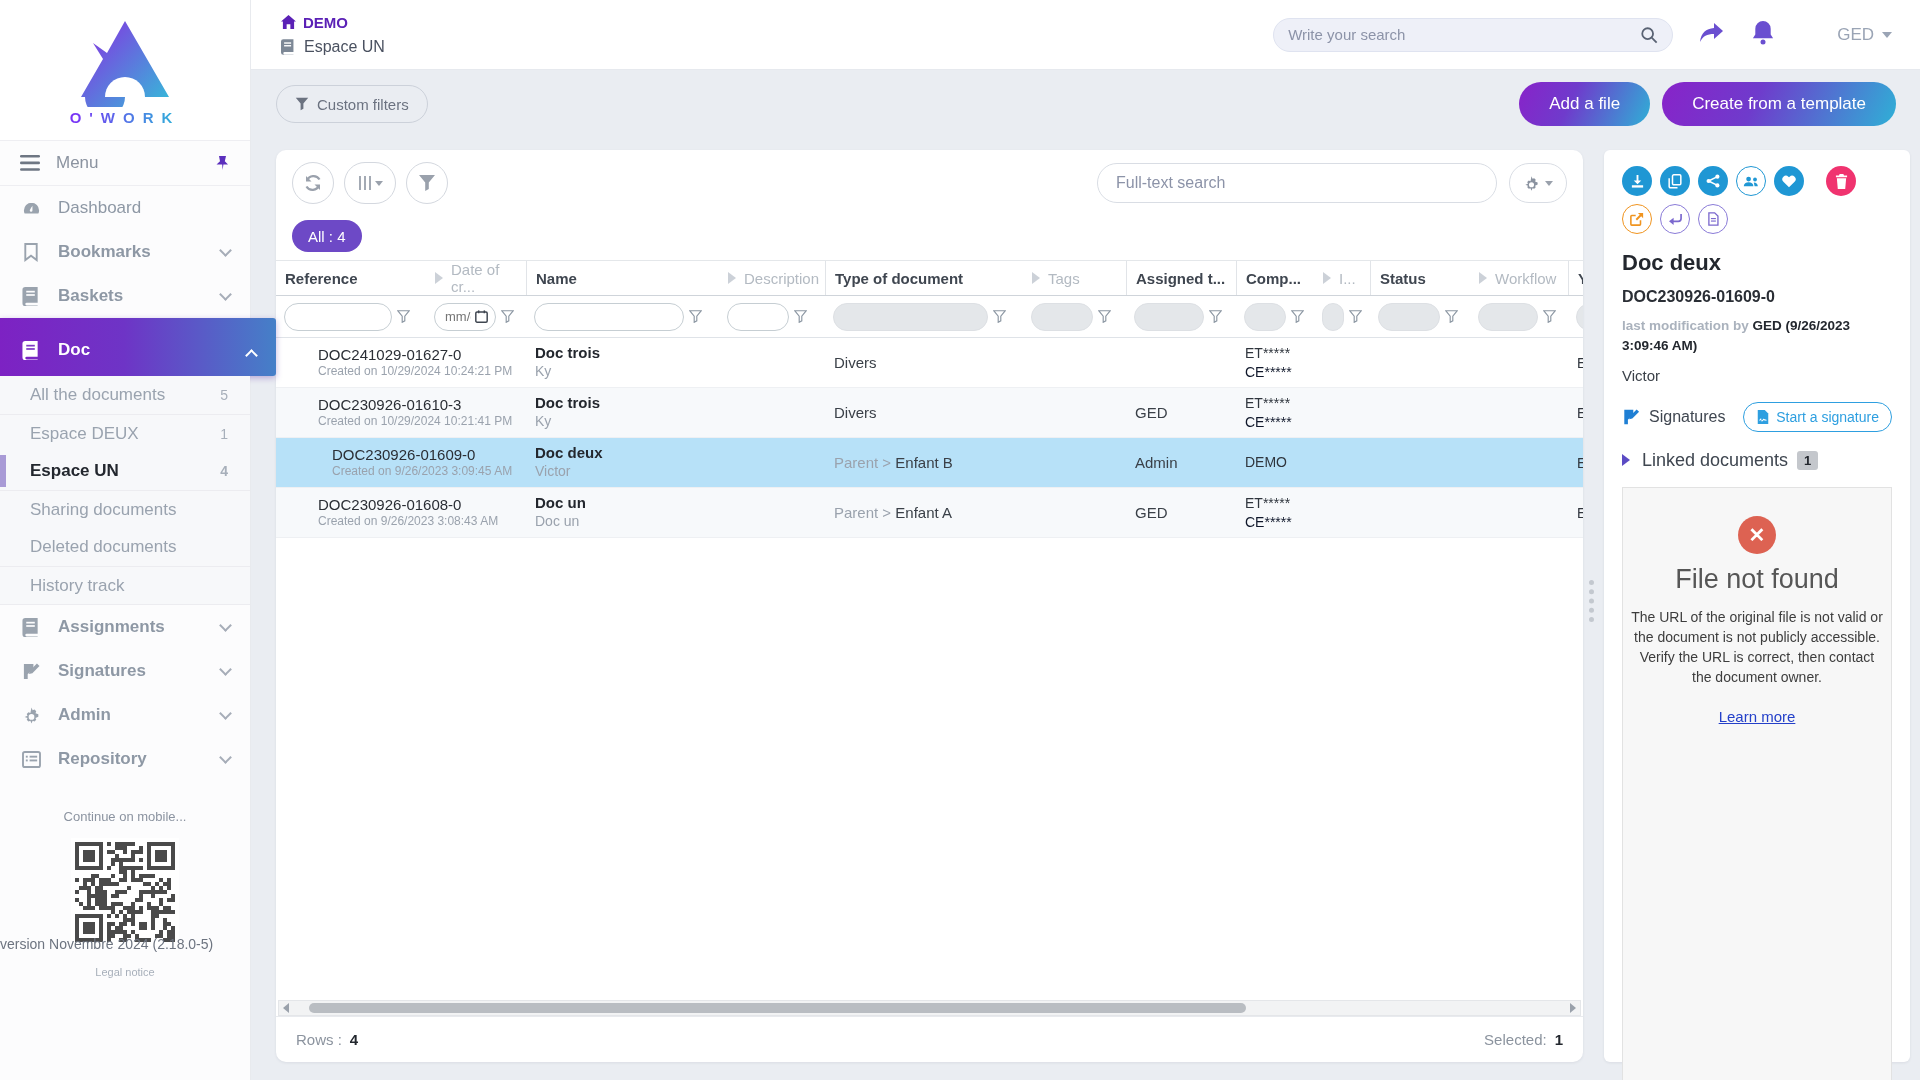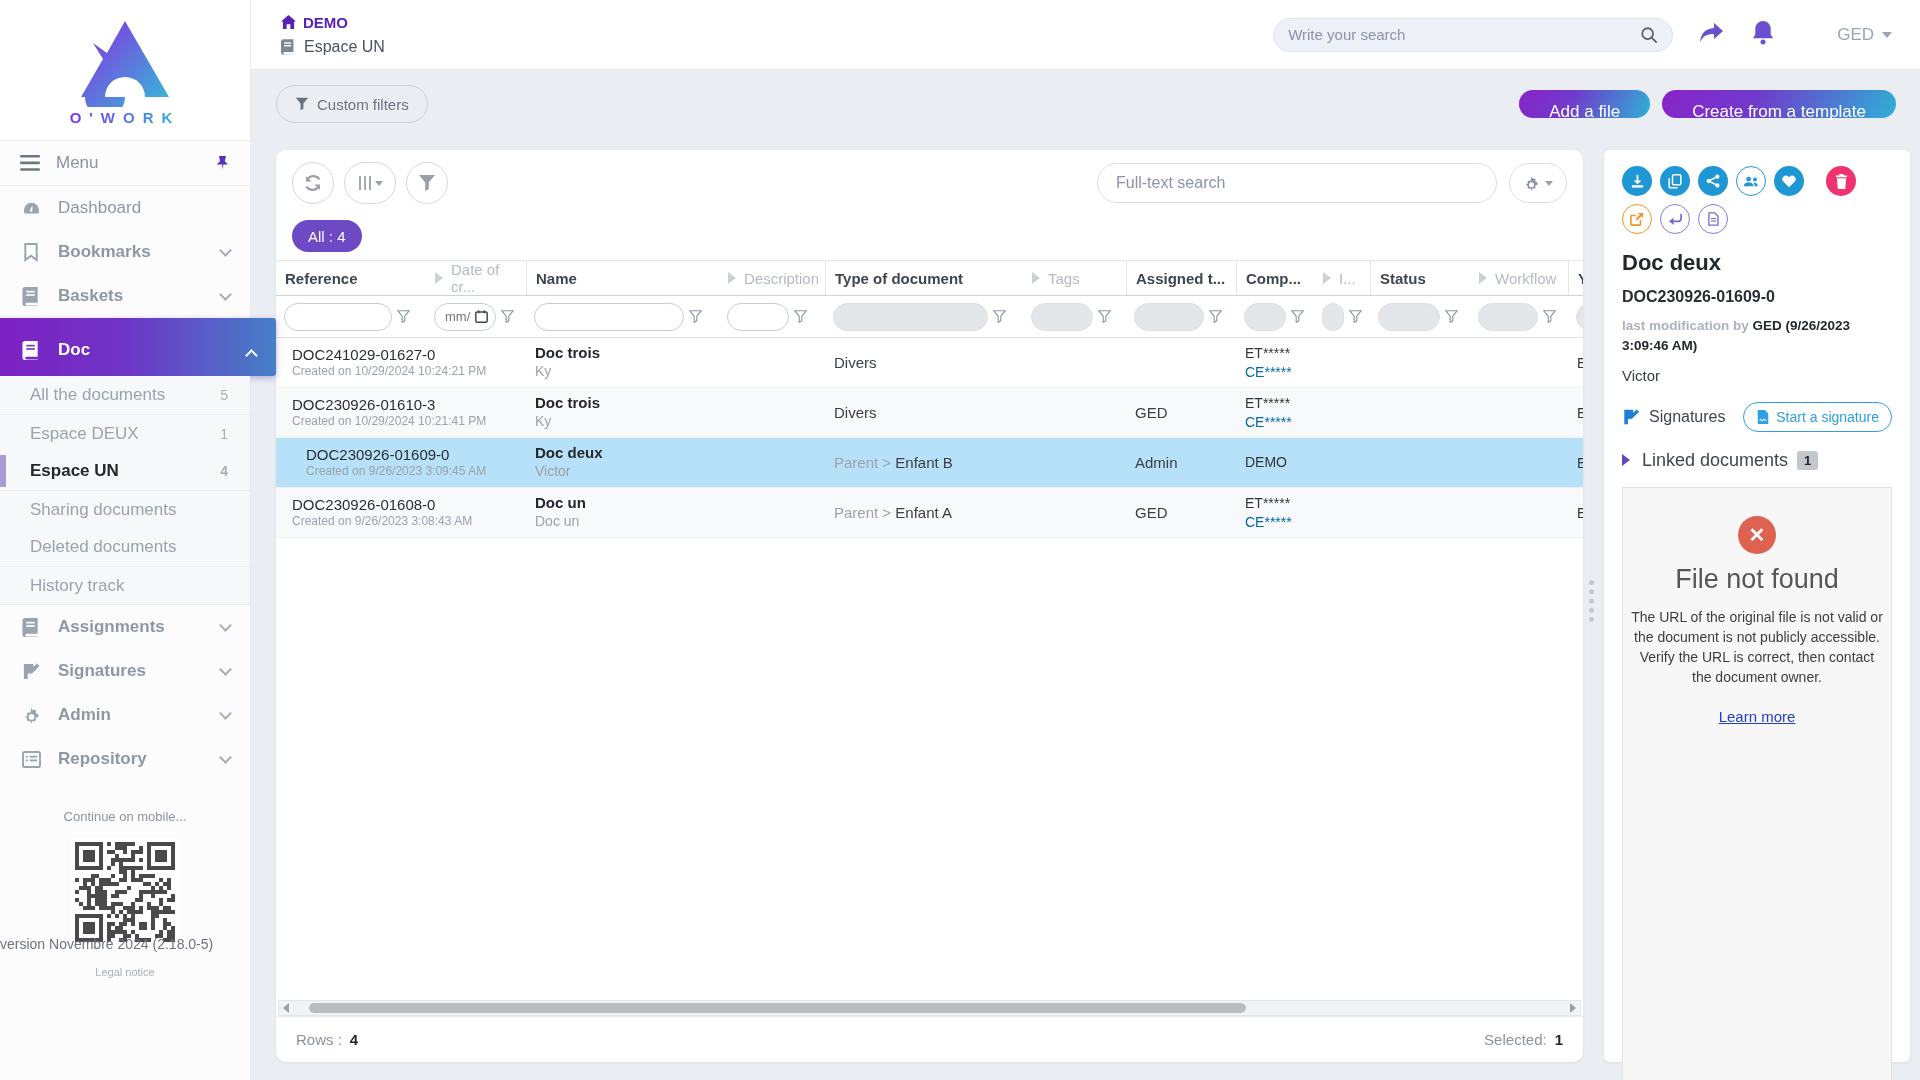--- a/index.html
+++ b/index.html
@@ -42,21 +42,21 @@
   .searchpill input { flex:1; border:none; outline:none; background:transparent; font-size:15px; color:#4a5160; font-family:inherit; }
   .searchpill input::placeholder { color:#8c93a8; }
   .ic-purple { color:#6a4fd0; cursor:pointer; }
   .user-menu { display:flex; align-items:center; gap:8px; color:#9aa4b5; font-size:17px; cursor:pointer; margin-left:36px; }
   .caret-down { width:0; height:0; border-left:5px solid transparent; border-right:5px solid transparent; border-top:6px solid #9aa4b5; }
 
   
   .actionbar { position:absolute; left:276px; top:82px; right:24px; height:44px; display:flex; align-items:center; }
   .btn-outline { height:38px; border:1px solid #ccd1da; border-radius:19px; background:transparent; color:#6b7280; font-size:15px; display:flex; align-items:center; gap:8px; padding:0 18px; cursor:pointer; font-family:inherit; }
   .grad-btns { margin-left:auto; display:flex; gap:12px; }
-  .btn-grad { height:28px; border:none; border-radius:22px; color:#fff; font-size:17px; padding:12px 30px; cursor:pointer; background:linear-gradient(115deg,#8823c9 0%,#6f3bcc 40%,#2fb0d6 100%); font-family:inherit; }
+  .btn-grad { height:44px; border:none; border-radius:22px; color:#fff; font-size:17px; padding:12px 30px; cursor:pointer; background:linear-gradient(115deg,#8823c9 0%,#6f3bcc 40%,#2fb0d6 100%); font-family:inherit; }
 
   
   .card { position:absolute; left:276px; top:150px; width:1307px; height:912px; background:#fff; border-radius:10px; box-shadow:0 1px 3px rgba(30,40,60,.08); display:flex; flex-direction:column; overflow:hidden; }
   .card-toolbar { display:flex; align-items:center; padding:12px 16px 10px; }
   .circle-btn { width:42px; height:42px; border:1px solid #d4d8df; border-radius:50%; background:#fff; color:#9aa1ac; display:flex; align-items:center; justify-content:center; cursor:pointer; margin-right:10px; }
   .oval-btn { width:52px; height:42px; border:1px solid #d4d8df; border-radius:21px; background:#fff; color:#9aa1ac; display:flex; align-items:center; justify-content:center; gap:3px; cursor:pointer; margin-right:10px; }
   .toolbar-right { margin-left:auto; display:flex; align-items:center; gap:12px; }
   .fulltext { width:400px; height:40px; border:1px solid #d9dde4; border-radius:20px; padding:0 18px; font-size:16px; color:#4a5160; outline:none; font-family:inherit; }
   .fulltext::placeholder { color:#8c93a8; }
   .gear-btn { width:58px; height:40px; border:1px solid #d9dde4; border-radius:20px; background:#fff; display:flex; align-items:center; justify-content:center; gap:5px; color:#8b93a0; cursor:pointer; }
@@ -75,28 +75,28 @@
   .fin.gray { background:#e4e7ea; border-color:#dde0e4; }
   .funnel { color:#8c97a3; flex-shrink:0; }
   .datewrap { position:relative; display:flex; align-items:center; }
   .datewrap .fin { padding-right:24px; width:62px; color:#6b7280; }
   .datewrap svg { position:absolute; right:8px; color:#3f4650; }
   .trow { display:flex; align-items:center; height:50px; border-bottom:1px solid #eef0f3; cursor:pointer; }
   .trow.alt { background:#f7f9fb; }
   .trow.selected { background:#b7e1f8; }
   .td { padding-left:9px; flex-shrink:0; overflow:hidden; font-size:15px; color:#3a4048; }
   .cell-ref { display:flex; align-items:center; gap:7px; overflow:visible; white-space:nowrap; }
-  .ref-lines { line-height:1.25; }
+  .ref-lines { line-height:1.25;margin-left:26px; }
   .ref-id { font-size:15px; color:#2a2e35; }
   .ref-created { font-size:12px; color:#9aa2ad; }
   .name-main { font-weight:bold; font-size:15px; color:#23272e; line-height:1.25; }
   .name-sub { font-size:14px; color:#9aa2ad; line-height:1.25; }
   .muted-txt { color:#9aa2ad; }
   .comp-l1 { font-size:14px; color:#2f353d; line-height:1.3; }
-  .comp-l2 { font-size:14px; color:#0369a1; line-height:1.3; }
+  .comp-l2 { font-size:14px; color:#0f172a; line-height:1.3; }
   .y-sliver { font-size:14px; color:#2f353d; }
   .table-spacer { flex:1; }
   .hscroll { height:16px; margin:0 2px; background:#f2f3f4; border:1px solid #e4e6e9; display:flex; align-items:center; }
   .hthumb { height:10px; background:#b9bdc2; border-radius:5px; width:72%; margin-left:16px; }
   .harrow { width:0; height:0; border-top:5px solid transparent; border-bottom:5px solid transparent; margin:0 4px; }
   .harrow.left { border-right:6px solid #9aa1ab; }
   .harrow.right { border-left:6px solid #9aa1ab; margin-left:auto; }
   .card-footer { height:46px; display:flex; align-items:center; padding:0 20px; border-top:1px solid #e8eaee; }
   .flabel { font-size:15px; color:#8b939e; }
   .fval { font-size:15px; font-weight:bold; color:#23272e; margin-left:8px; }

